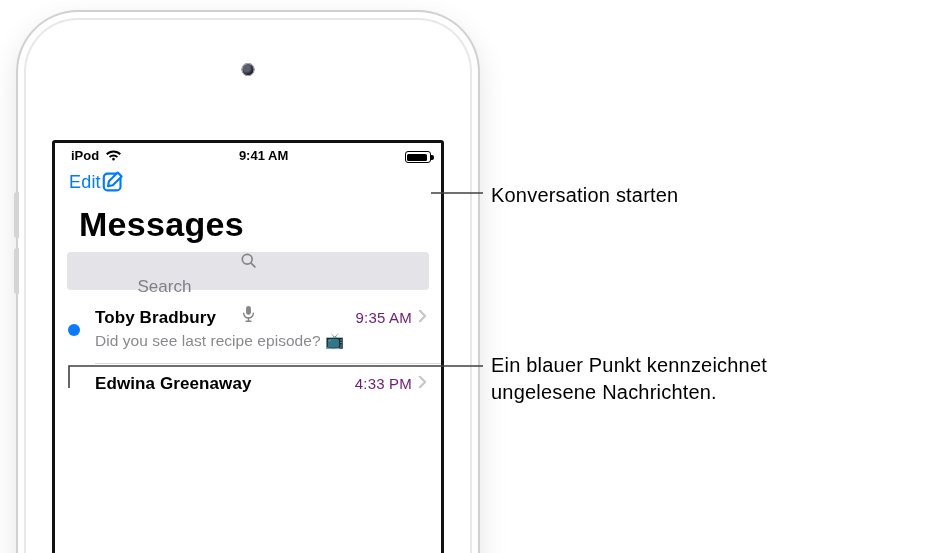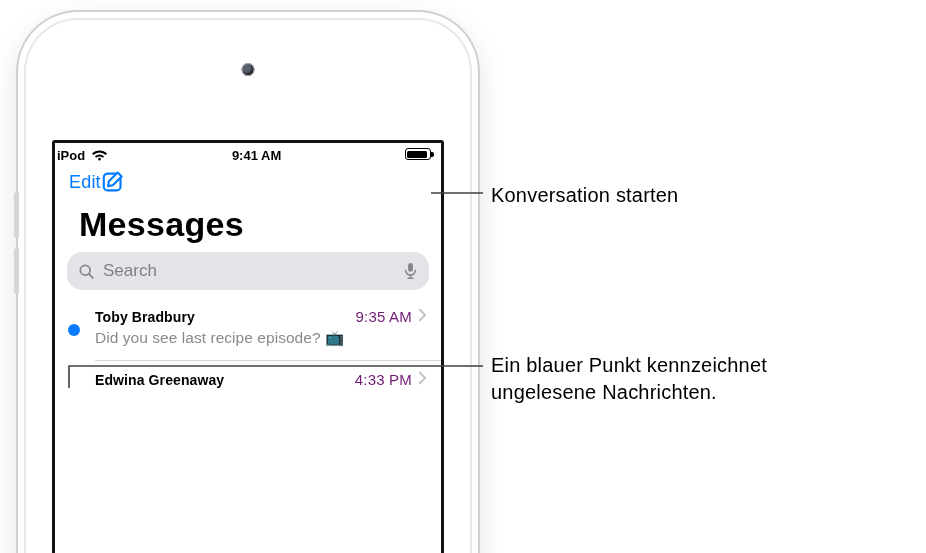--- a/index.html
+++ b/index.html
@@ -46,22 +46,22 @@
       position:absolute; left:34px; top:128px;
       width:392px; height:500px;
       border:3px solid #111;
       border-radius:3px;
       background:#fff;
       overflow:hidden;
     }
 
     
     .status {
-      display:flex; justify-content:space-between; align-items:flex-start;
-      padding:5px 10px 2px 2px;
+      display:flex; justify-content:space-between; align-items:flex-end;
+      padding:5px 10px 2px 16px;
       font-size:13px; font-weight:600;
     }
     .status .left, .status .right { display:flex; align-items:center; gap:6px; }
     .wifi { width:17px; height:12px; position:relative; }
     .wifi svg { display:block; }
     .battery {
       width:26px; height:12px; border:1px solid #000; border-radius:3px; position:relative;
     }
     .battery::after{ content:""; position:absolute; right:-4px; top:3px; width:2.5px; height:5px; background:#000; border-radius:0 2px 2px 0;}
     .battery i{ position:absolute; left:1.5px; top:1.5px; bottom:1.5px; width:20px; background:#000; border-radius:1.5px;}
@@ -70,24 +70,25 @@
     .nav { display:flex; align-items:center; padding:4px 14px 8px 14px; }
     .nav .edit { color:#007aff; font-size:18px; letter-spacing:.2px; }
     .compose { width:26px; height:26px; color:#007aff; }
 
     h1.title { font-size:34px; font-weight:700; letter-spacing:.3px; padding:2px 16px 8px 24px; }
 
     
     .search {
       margin:0 12px 8px 12px;
       background:#e3e3e8;
-      border-radius:15px;
+      border-radius:4px;
       height:38px;
       display:flex; align-items:center; padding:0 10px; gap:8px;
       color:#7f7f85;
+      flex-direction:column;
     }
     .search input{
       flex:1; border:0; background:transparent; outline:none;
       font-size:17px; color:#7f7f85;
     }
     .search input::placeholder{ color:#7f7f85; }
     .search .s-icon, .search .m-icon { width:18px; height:18px; display:flex; align-items:center; justify-content:center; }
     .search .s-icon svg, .search .m-icon svg { display:block; }
 
     
@@ -95,21 +96,21 @@
     .row {
       position:relative;
       padding:10px 14px 12px 40px;
     }
     .sep { height:1px; background:#d8d8dc; margin-left:40px; }
     .unread-dot{
       position:absolute; left:13px; top:26px;
       width:12px; height:12px; border-radius:50%; background:#0a7aff;
     }
     .row .line1 { display:flex; align-items:baseline; }
-    .row .name { font-size:14px; font-weight:700; letter-spacing:.1px; flex:0 0 auto; }
+    .row .name { font-size:17px; font-weight:700; letter-spacing:.1px; flex:0 0 auto; }
     .row .time { margin-left:auto; font-size:15px; color:#701a75; letter-spacing:.2px; }
     .row .chev { margin-left:6px; color:#c5c5c9; }
     .row .chev svg{ display:block; }
     .row .preview { margin-top:3px; font-size:15.5px; color:#8a8a8e; line-height:1.28; letter-spacing:.05px; }
 
     
     .callouts { position:absolute; left:460px; top:0; right:0; bottom:0; }
     .callout-text { position:absolute; font-size:20px; letter-spacing:.2px; color:#000; line-height:1.35; }
     .c1 { left:31px; top:182px; }
     .c2 { left:31px; top:352px; width:340px; }

